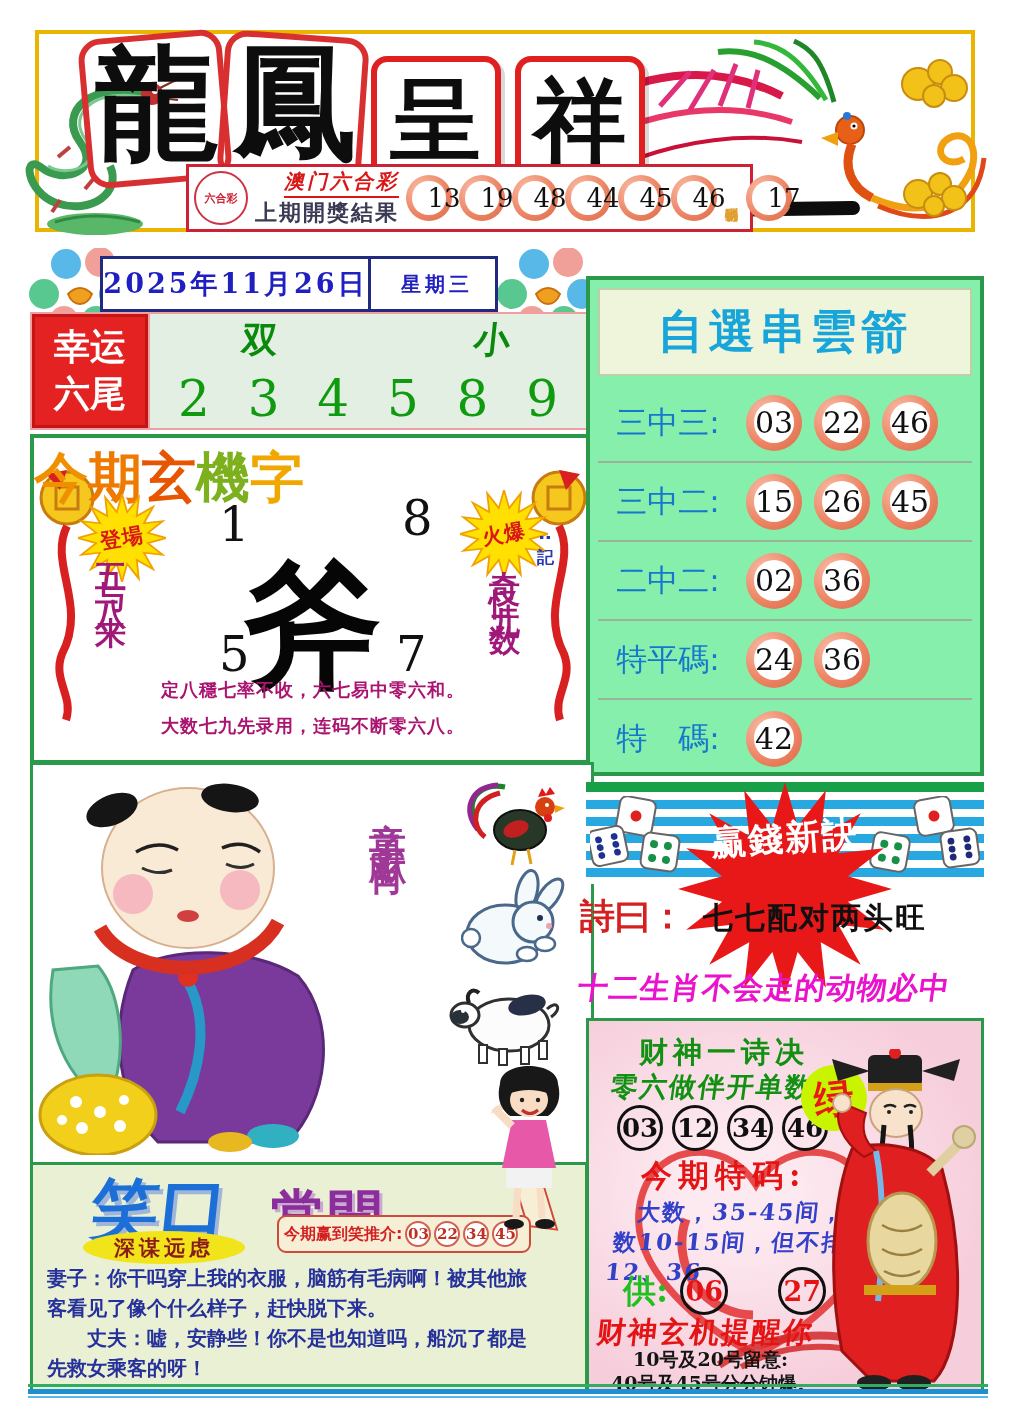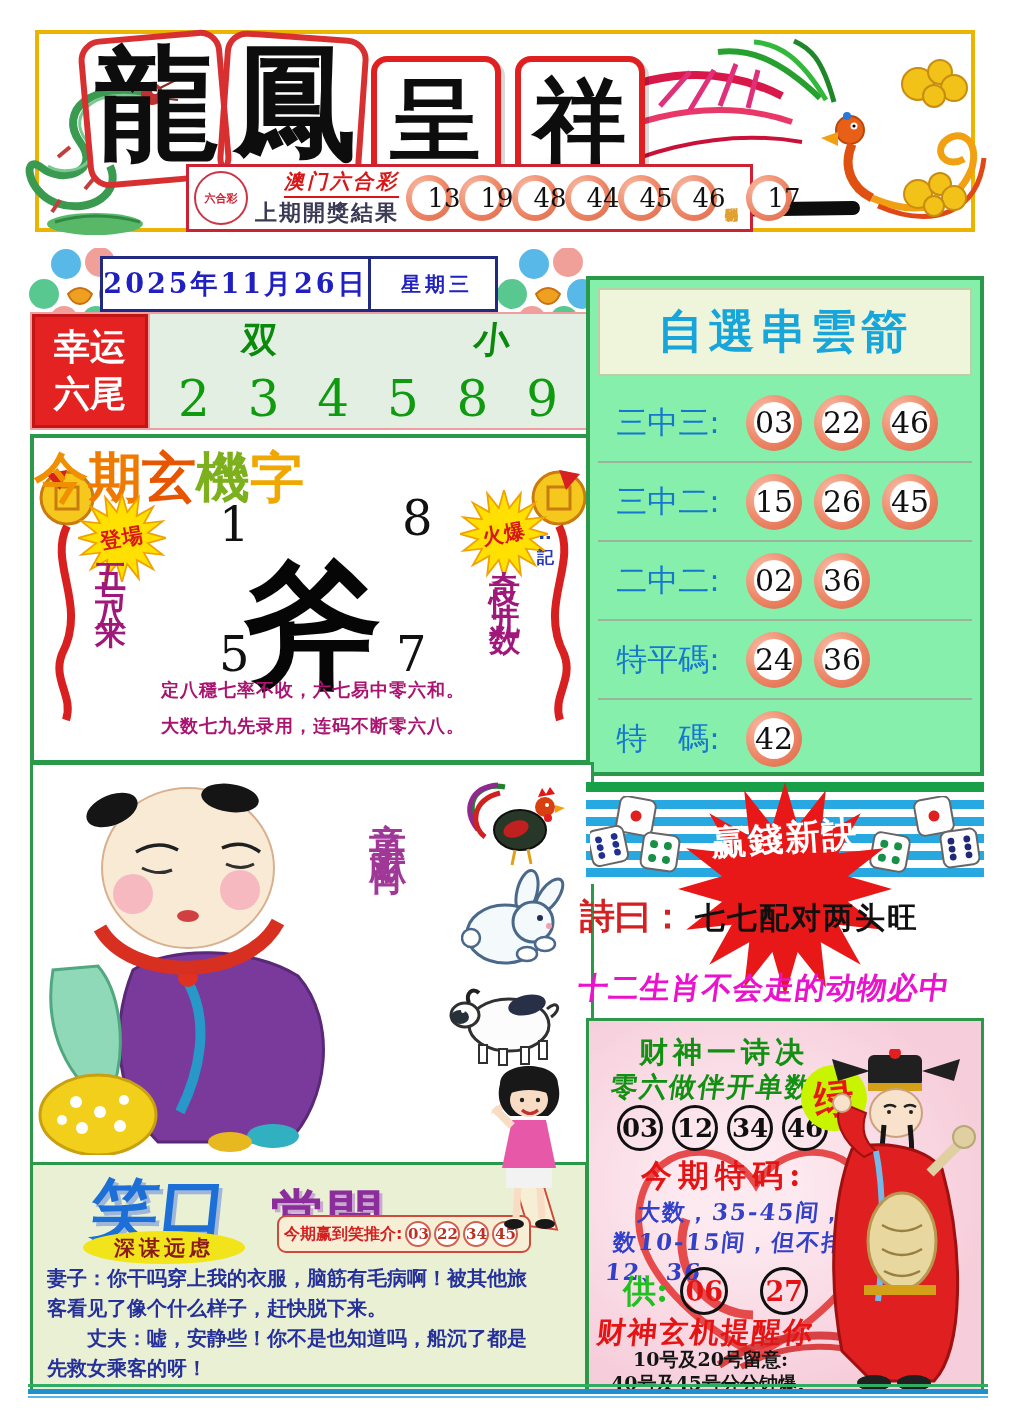--- a/index.html
+++ b/index.html
@@ -85,21 +85,21 @@
       font-weight:bold;letter-spacing:12px;font-family:"DejaVu Serif",serif;}
 
   
   .banner{left:586px;top:782px;width:398px;height:102px;}
   .banner-green{height:10px;background:#18a048;}
   .banner-stripes{position:relative;height:92px;background:repeating-linear-gradient(180deg,#fff 0 8px,#28a8e0 8px 17px);}
   .starburst{position:absolute;left:92px;top:-10px;width:214px;height:112px;display:flex;align-items:center;justify-content:center;}
   .starburst svg{position:absolute;inset:0;}
   .starburst i{position:relative;color:#fff;font-size:35px;font-weight:bold;letter-spacing:2px;transform:rotate(-4deg);
       font-family:"DejaVu Serif",serif;}
-  .poem{left:580px;top:893px;width:424px;display:flex;align-items:baseline;gap:10px;}
+  .poem{left:580px;top:893px;width:424px;display:flex;align-items:baseline;gap:18px;}
   .poem-label{color:#d42020;font-size:35px;font-weight:bold;font-family:"DejaVu Serif",serif;}
   .poem-text{color:#101010;font-size:30px;font-weight:bold;font-family:"DejaVu Serif",serif;letter-spacing:2px;}
   .zodiac{left:578px;top:968px;width:430px;color:#ea12cc;font-size:30px;font-weight:bold;transform:skewX(-8deg);
       font-family:"DejaVu Serif",serif;letter-spacing:1px;}
 
   
   .caishen{left:586px;top:1018px;width:398px;height:376px;border:3px solid #2a9a4a;box-sizing:border-box;
       background:radial-gradient(ellipse at 38% 45%,#fdeaf0 15%,#f6cdda 75%);}
   .cs-title{position:absolute;left:50px;top:12px;color:#129012;font-size:29px;font-weight:bold;letter-spacing:5px;
       font-family:"DejaVu Serif",serif;}
@@ -529,21 +529,21 @@
     <span class="cs-badge">
         <i>绿</i>
       </span>
     <span class="cs-tema">今期特码:</span>
     <span class="cs-blue" style="left:48px;top:176px">大数，35-45间，小</span>
     <span class="cs-blue" style="left:24px;top:206px">数10-15间，但不排除</span>
     <span class="cs-blue" style="left:16px;top:236px">12、36</span>
     <div class="cs-gong">
       <span class="glabel">供:</span>
       <span class="kcirc red" style="width:48px;height:48px;font-size:27px">06</span>
-      <span class="kcirc red" style="width:48px;height:48px;font-size:27px;margin-left:20px">27</span>
+      <span class="kcirc red" style="width:48px;height:48px;font-size:27px;margin-left:38px">27</span>
     </div>
     <span class="cs-remind">财神玄机提醒你</span>
     <span class="cs-small" style="left:44px;top:326px">10号及20号留意:</span>
     <span class="cs-small" style="left:22px;top:350px">40号及45号分分钟爆。</span>
     <svg class="abs" style="right:4px;top:28px" width="165" height="340" viewBox="0 0 165 340">
       <path d="M58,22 L20,10 L26,32 Z" fill="#202020"></path>
         <path d="M110,22 L148,10 L142,32 Z" fill="#202020"></path>
       <rect x="56" y="6" width="54" height="32" rx="6" fill="#202020"></rect>
       <circle cx="83" cy="4" r="6" fill="#e02020"></circle>
       <rect x="56" y="34" width="54" height="8" fill="#d4a017"></rect>

